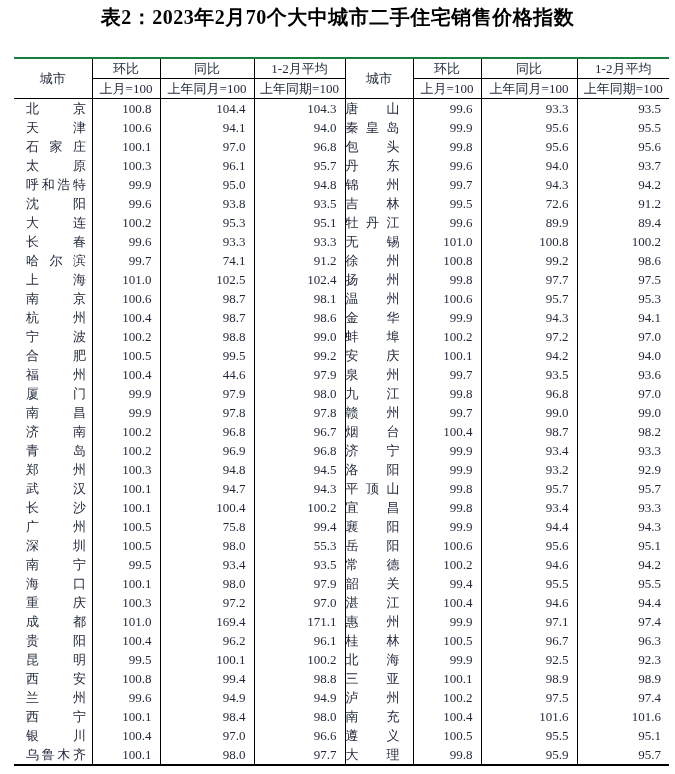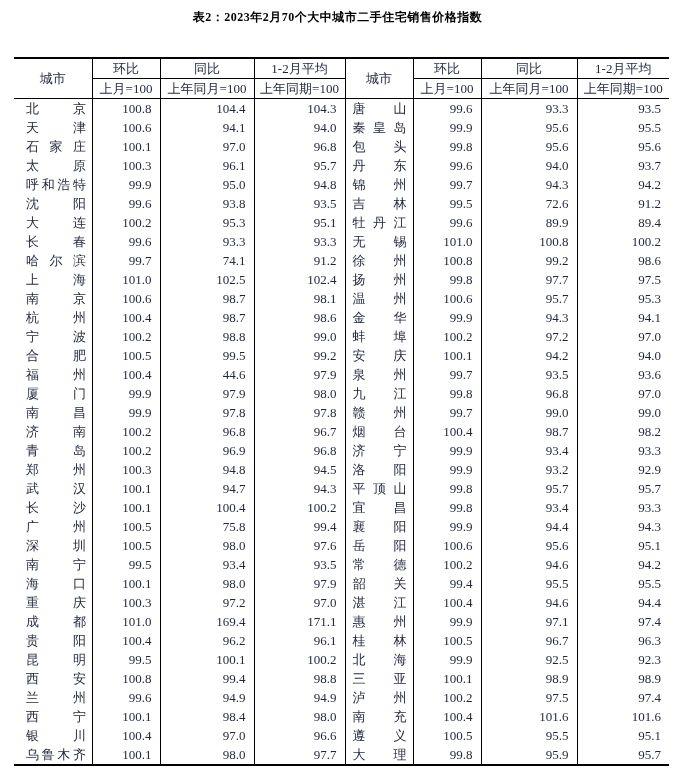--- a/index.html
+++ b/index.html
@@ -2,44 +2,44 @@
 <html><head>
 <meta charset="utf-8">
 <style>
   html,body{margin:0;padding:0;}
   body{
     width:675px;height:774px;background:#ffffff;
     font-family:"Liberation Serif","DejaVu Serif",serif;
     color:#1e2638;position:relative;overflow:hidden;
   }
   .title{
-    text-align:center;font-weight:bold;font-size:12px;line-height:20px;
+    text-align:center;font-weight:bold;font-size:20px;line-height:20px;
     color:#000;padding-top:7px;letter-spacing:0.5px;
   }
   table.price-table{
     border-collapse:collapse;table-layout:fixed;
     margin:30px 16px 0 14px;width:655px;
-    border-top:2px solid #000000;border-bottom:2px solid #000;
+    border-top:2px solid #15803d;border-bottom:2px solid #000;
   }
   td{
     box-sizing:border-box;height:19px;line-height:19px;padding:0;
     font-size:13px;overflow:hidden;white-space:nowrap;
   }
   
   td.bl{border-left:1px solid #000;}
   
   thead td{text-align:center;font-family:"Liberation Serif","DejaVu Serif",serif;}
   thead tr.hrow1 td.stat{border-bottom:1px solid #000;}
   thead td.city-h{vertical-align:middle;}
   
   tbody tr:first-child td{border-top:1px solid #000;}
   
   td.num-cell{text-align:right;padding-right:8px;font-size:13px;}
   td.city-cell-l{padding-left:12px;}
-  td.city-cell-r{padding-left:7px;}
+  td.city-cell-r{}
   .cname{
     display:inline-block;text-align:justify;text-align-last:justify;
     font-size:13px;vertical-align:top;
   }
   .cname-l{width:60px;font-family:Liberation Serif, serif;}
   .cname-r{width:54px;}
 </style>
 </head>
 <body>
 
@@ -304,21 +304,21 @@
         <td class="bl num-cell">99.4</td>
         <td class="bl city-cell-r"><span class="cname cname-r">襄阳</span></td>
         <td class="bl num-cell">99.9</td>
         <td class="bl num-cell">94.4</td>
         <td class="bl num-cell">94.3</td>
       </tr>
       <tr>
         <td class="city-cell-l"><span class="cname cname-l">深圳</span></td>
         <td class="bl num-cell">100.5</td>
         <td class="bl num-cell">98.0</td>
-        <td class="bl num-cell">97.6</td>
+        <td class="bl num-cell">55.3</td>
         <td class="bl city-cell-r"><span class="cname cname-r">岳阳</span></td>
         <td class="bl num-cell">100.6</td>
         <td class="bl num-cell">95.6</td>
         <td class="bl num-cell">95.1</td>
       </tr>
       <tr>
         <td class="city-cell-l"><span class="cname cname-l">南宁</span></td>
         <td class="bl num-cell">99.5</td>
         <td class="bl num-cell">93.4</td>
         <td class="bl num-cell">93.5</td>

